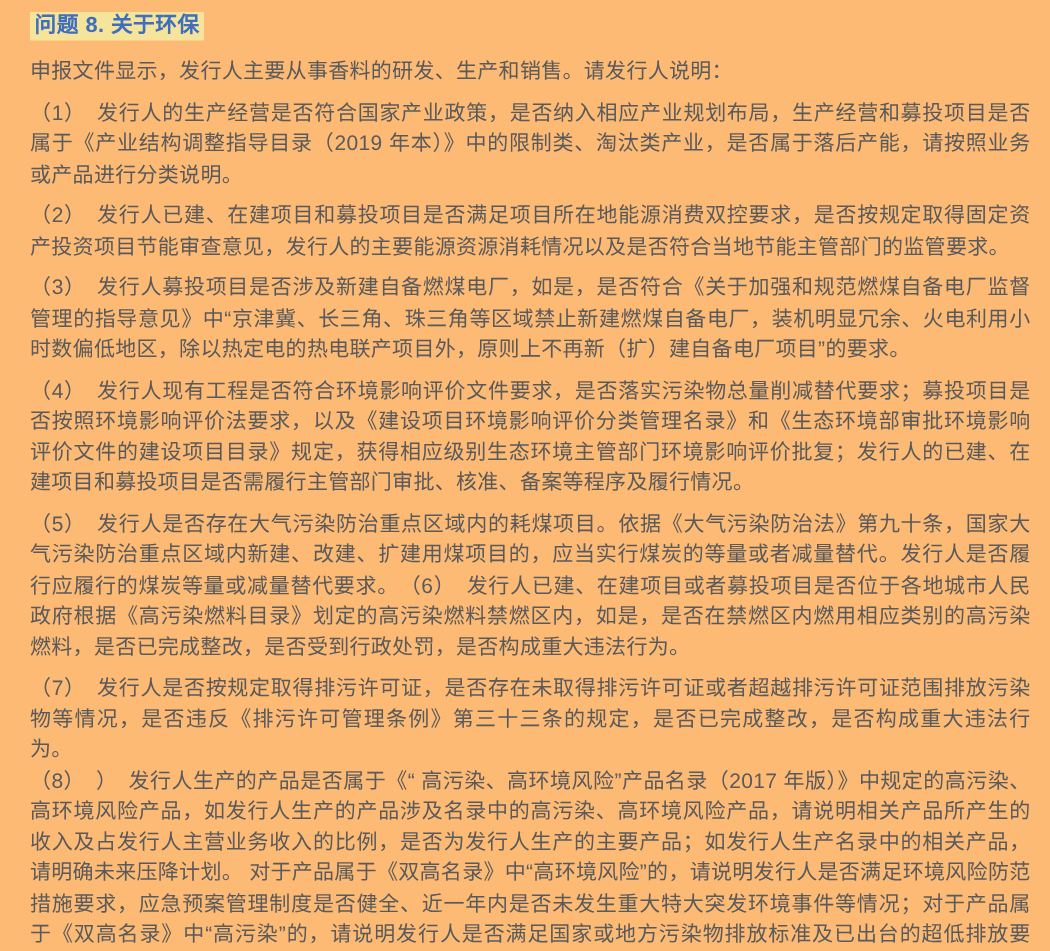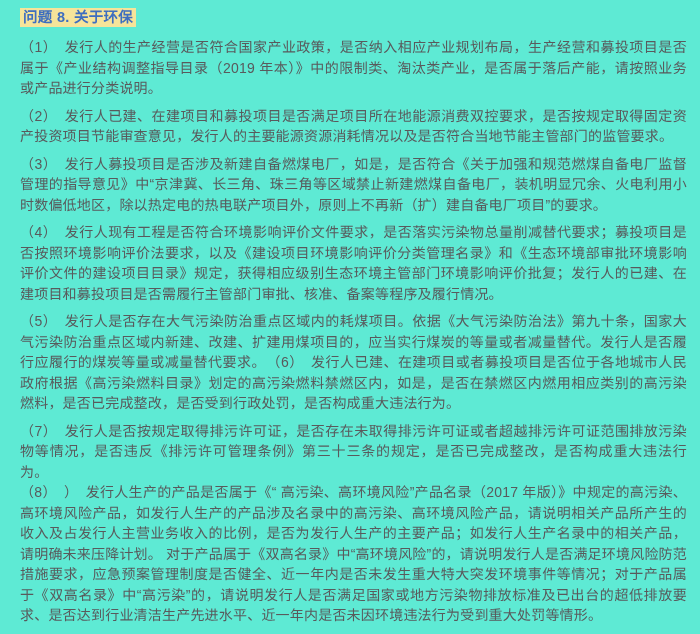--- a/index.html
+++ b/index.html
@@ -11,21 +11,21 @@
     width: 700px;
     height: 634px;
     overflow: hidden;
     font-family: "Liberation Sans", "DejaVu Sans", sans-serif;
   }
   .doc {
     box-sizing: border-box;
     width: 700px;
     height: 634px;
     padding: 8px 13px 0 20px;
-    background: #5eead4;
+    background: #fdba74;
   }
   .title-row {
     margin: 0 0 10px 0;
   }
   .doc-title {
     display: inline-block;
     background: #f6e49a;
     color: #3e6ebf;
     font-size: 14.5px;
     font-weight: bold;
@@ -51,20 +51,21 @@
   }
 </style>
 </head>
 <body>
 
 <div class="doc">
   <div class="title-row">
     <span class="doc-title">问题 8. 关于环保</span>
   </div>
 
+  <p class="para">申报文件显示，发行人主要从事香料的研发、生产和销售。请发行人说明：</p>
 
   <p class="para">（1）　发行人的生产经营是否符合国家产业政策，是否纳入相应产业规划布局，生产经营和募投项目是否属于《产业结构调整指导目录（2019 年本）》中的限制类、淘汰类产业，是否属于落后产能，请按照业务或产品进行分类说明。</p>
 
   <p class="para">（2）　发行人已建、在建项目和募投项目是否满足项目所在地能源消费双控要求，是否按规定取得固定资产投资项目节能审查意见，发行人的主要能源资源消耗情况以及是否符合当地节能主管部门的监管要求。</p>
 
   <p class="para">（3）　发行人募投项目是否涉及新建自备燃煤电厂，如是，是否符合《关于加强和规范燃煤自备电厂监督管理的指导意见》中“京津冀、长三角、珠三角等区域禁止新建燃煤自备电厂，装机明显冗余、火电利用小时数偏低地区，除以热定电的热电联产项目外，原则上不再新（扩）建自备电厂项目”的要求。</p>
 
   <p class="para">（4）　发行人现有工程是否符合环境影响评价文件要求，是否落实污染物总量削减替代要求；募投项目是否按照环境影响评价法要求，以及《建设项目环境影响评价分类管理名录》和《生态环境部审批环境影响评价文件的建设项目目录》规定，获得相应级别生态环境主管部门环境影响评价批复；发行人的已建、在建项目和募投项目是否需履行主管部门审批、核准、备案等程序及履行情况。</p>
 
   <p class="para">（5）　发行人是否存在大气污染防治重点区域内的耗煤项目。依据《大气污染防治法》第九十条，国家大气污染防治重点区域内新建、改建、扩建用煤项目的，应当实行煤炭的等量或者减量替代。发行人是否履行应履行的煤炭等量或减量替代要求。　（6）　发行人已建、在建项目或者募投项目是否位于各地城市人民政府根据《高污染燃料目录》划定的高污染燃料禁燃区内，如是，是否在禁燃区内燃用相应类别的高污染燃料，是否已完成整改，是否受到行政处罚，是否构成重大违法行为。</p>

